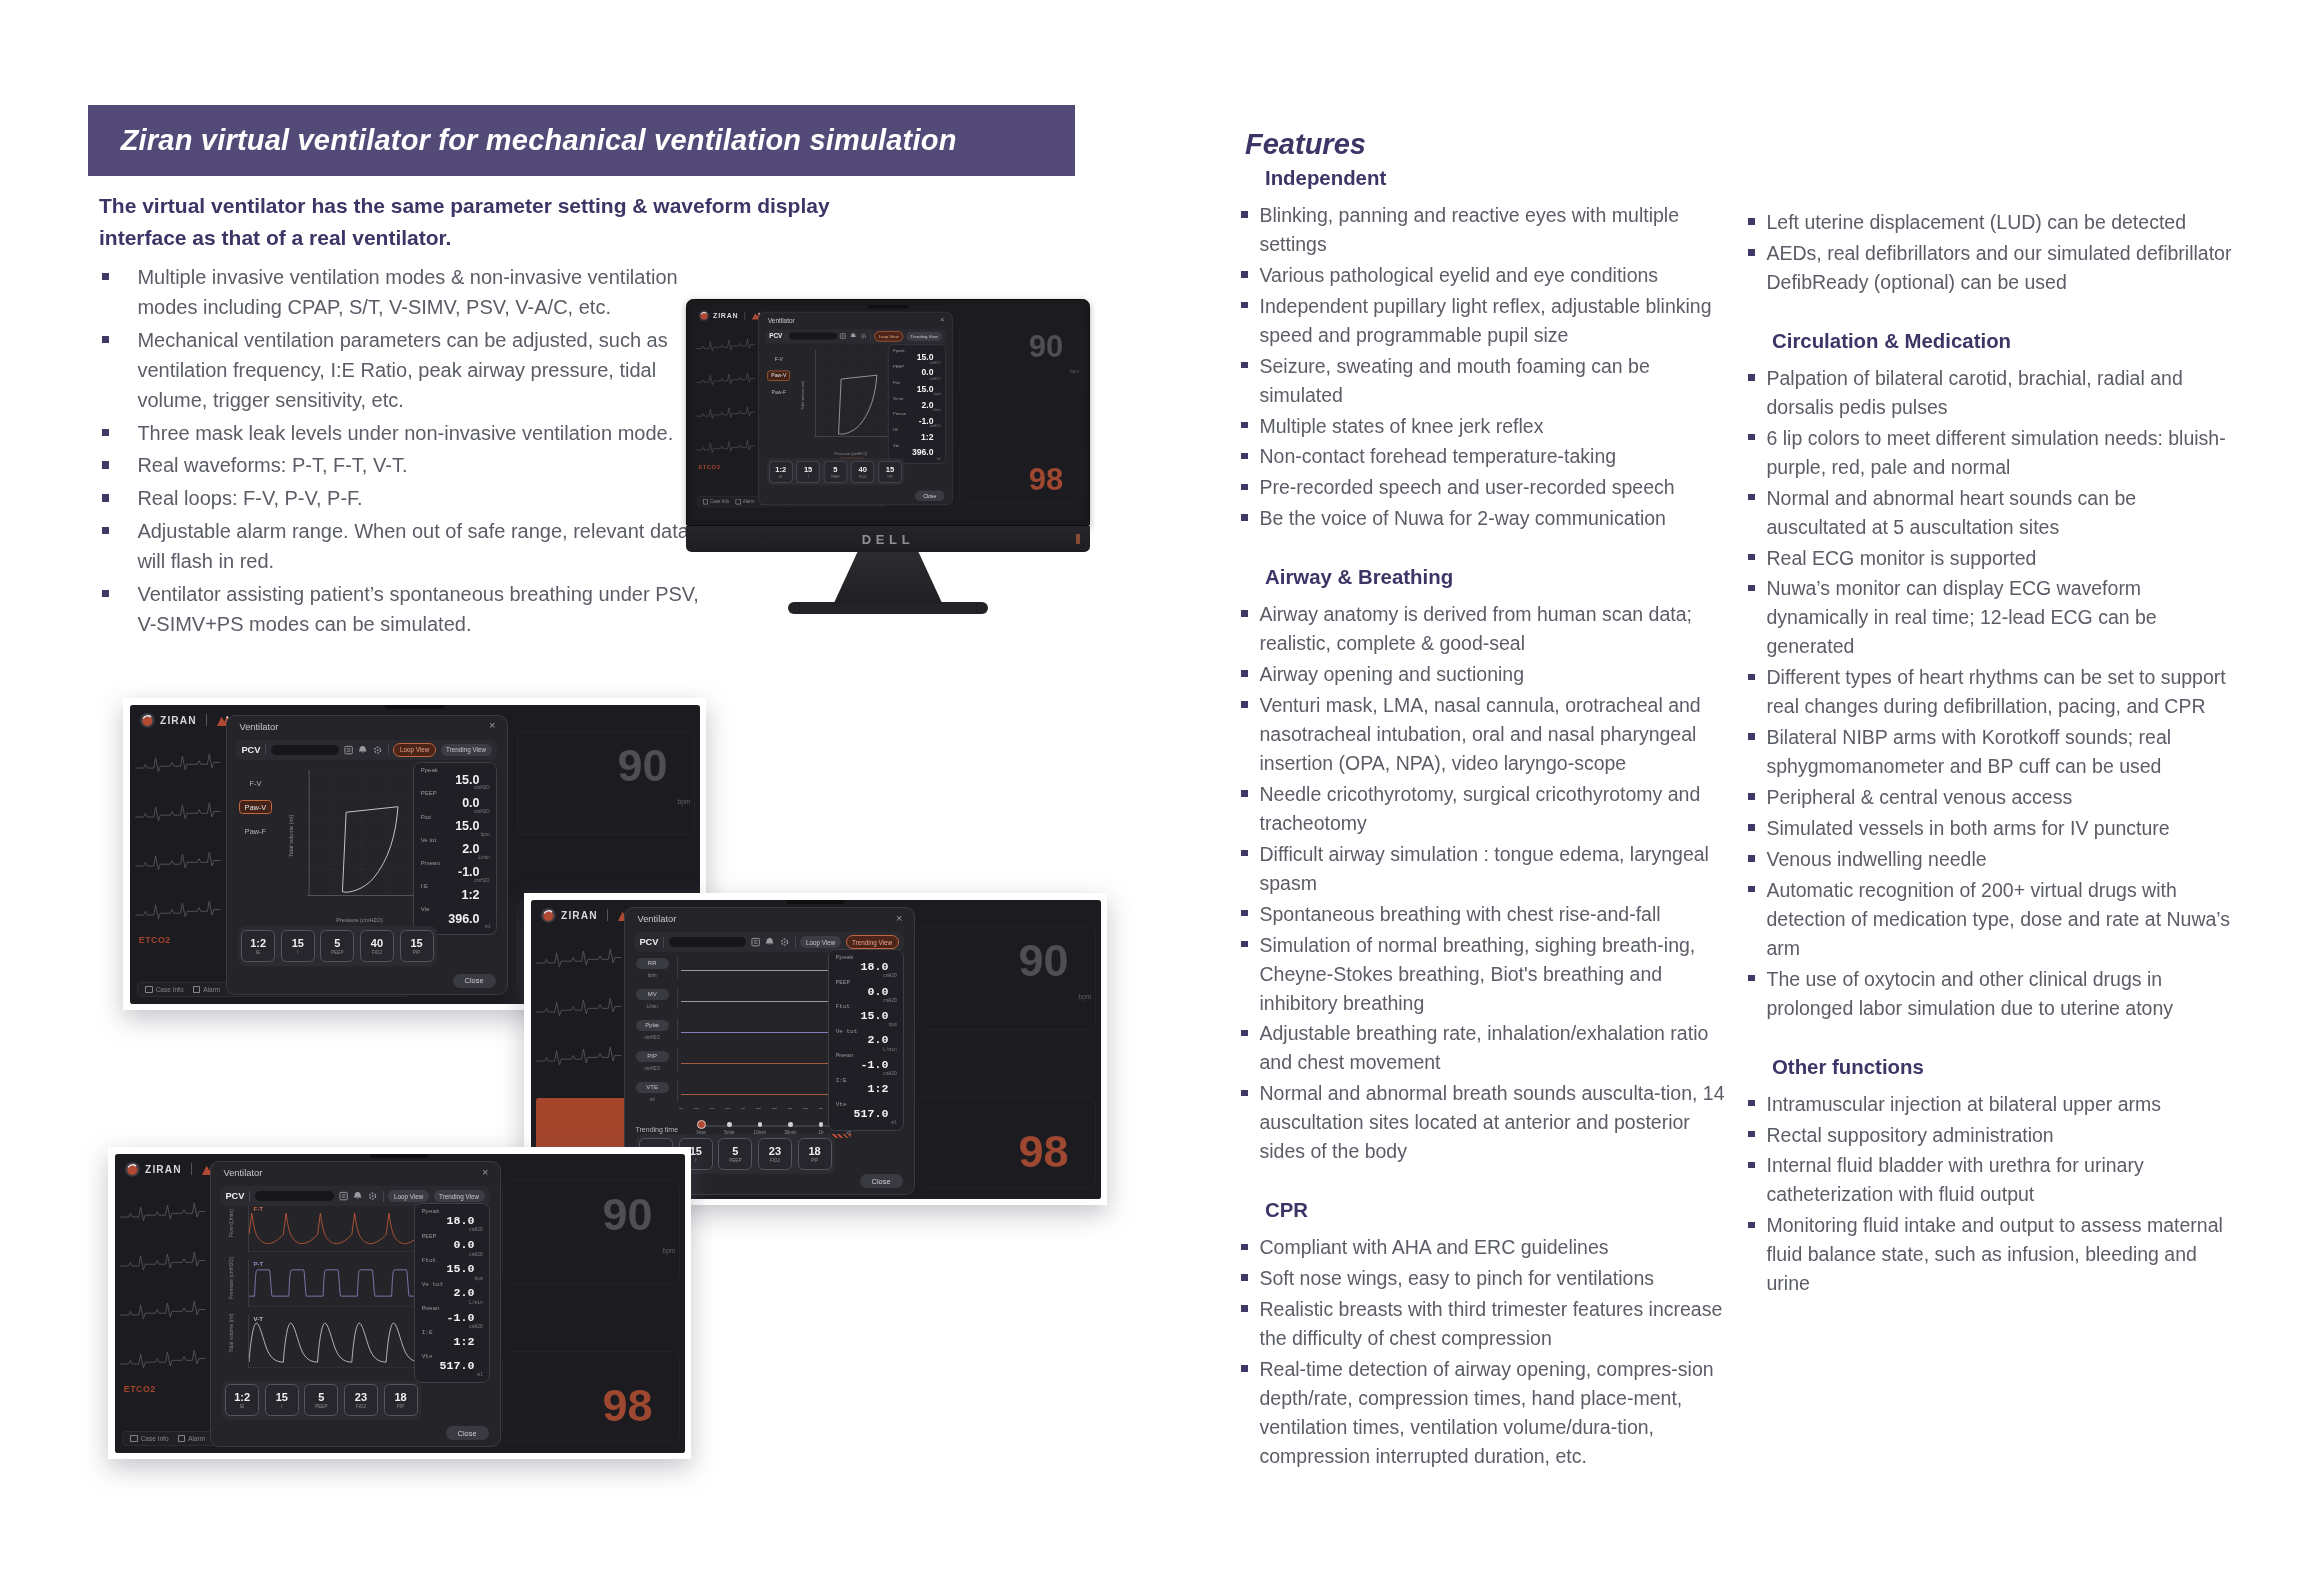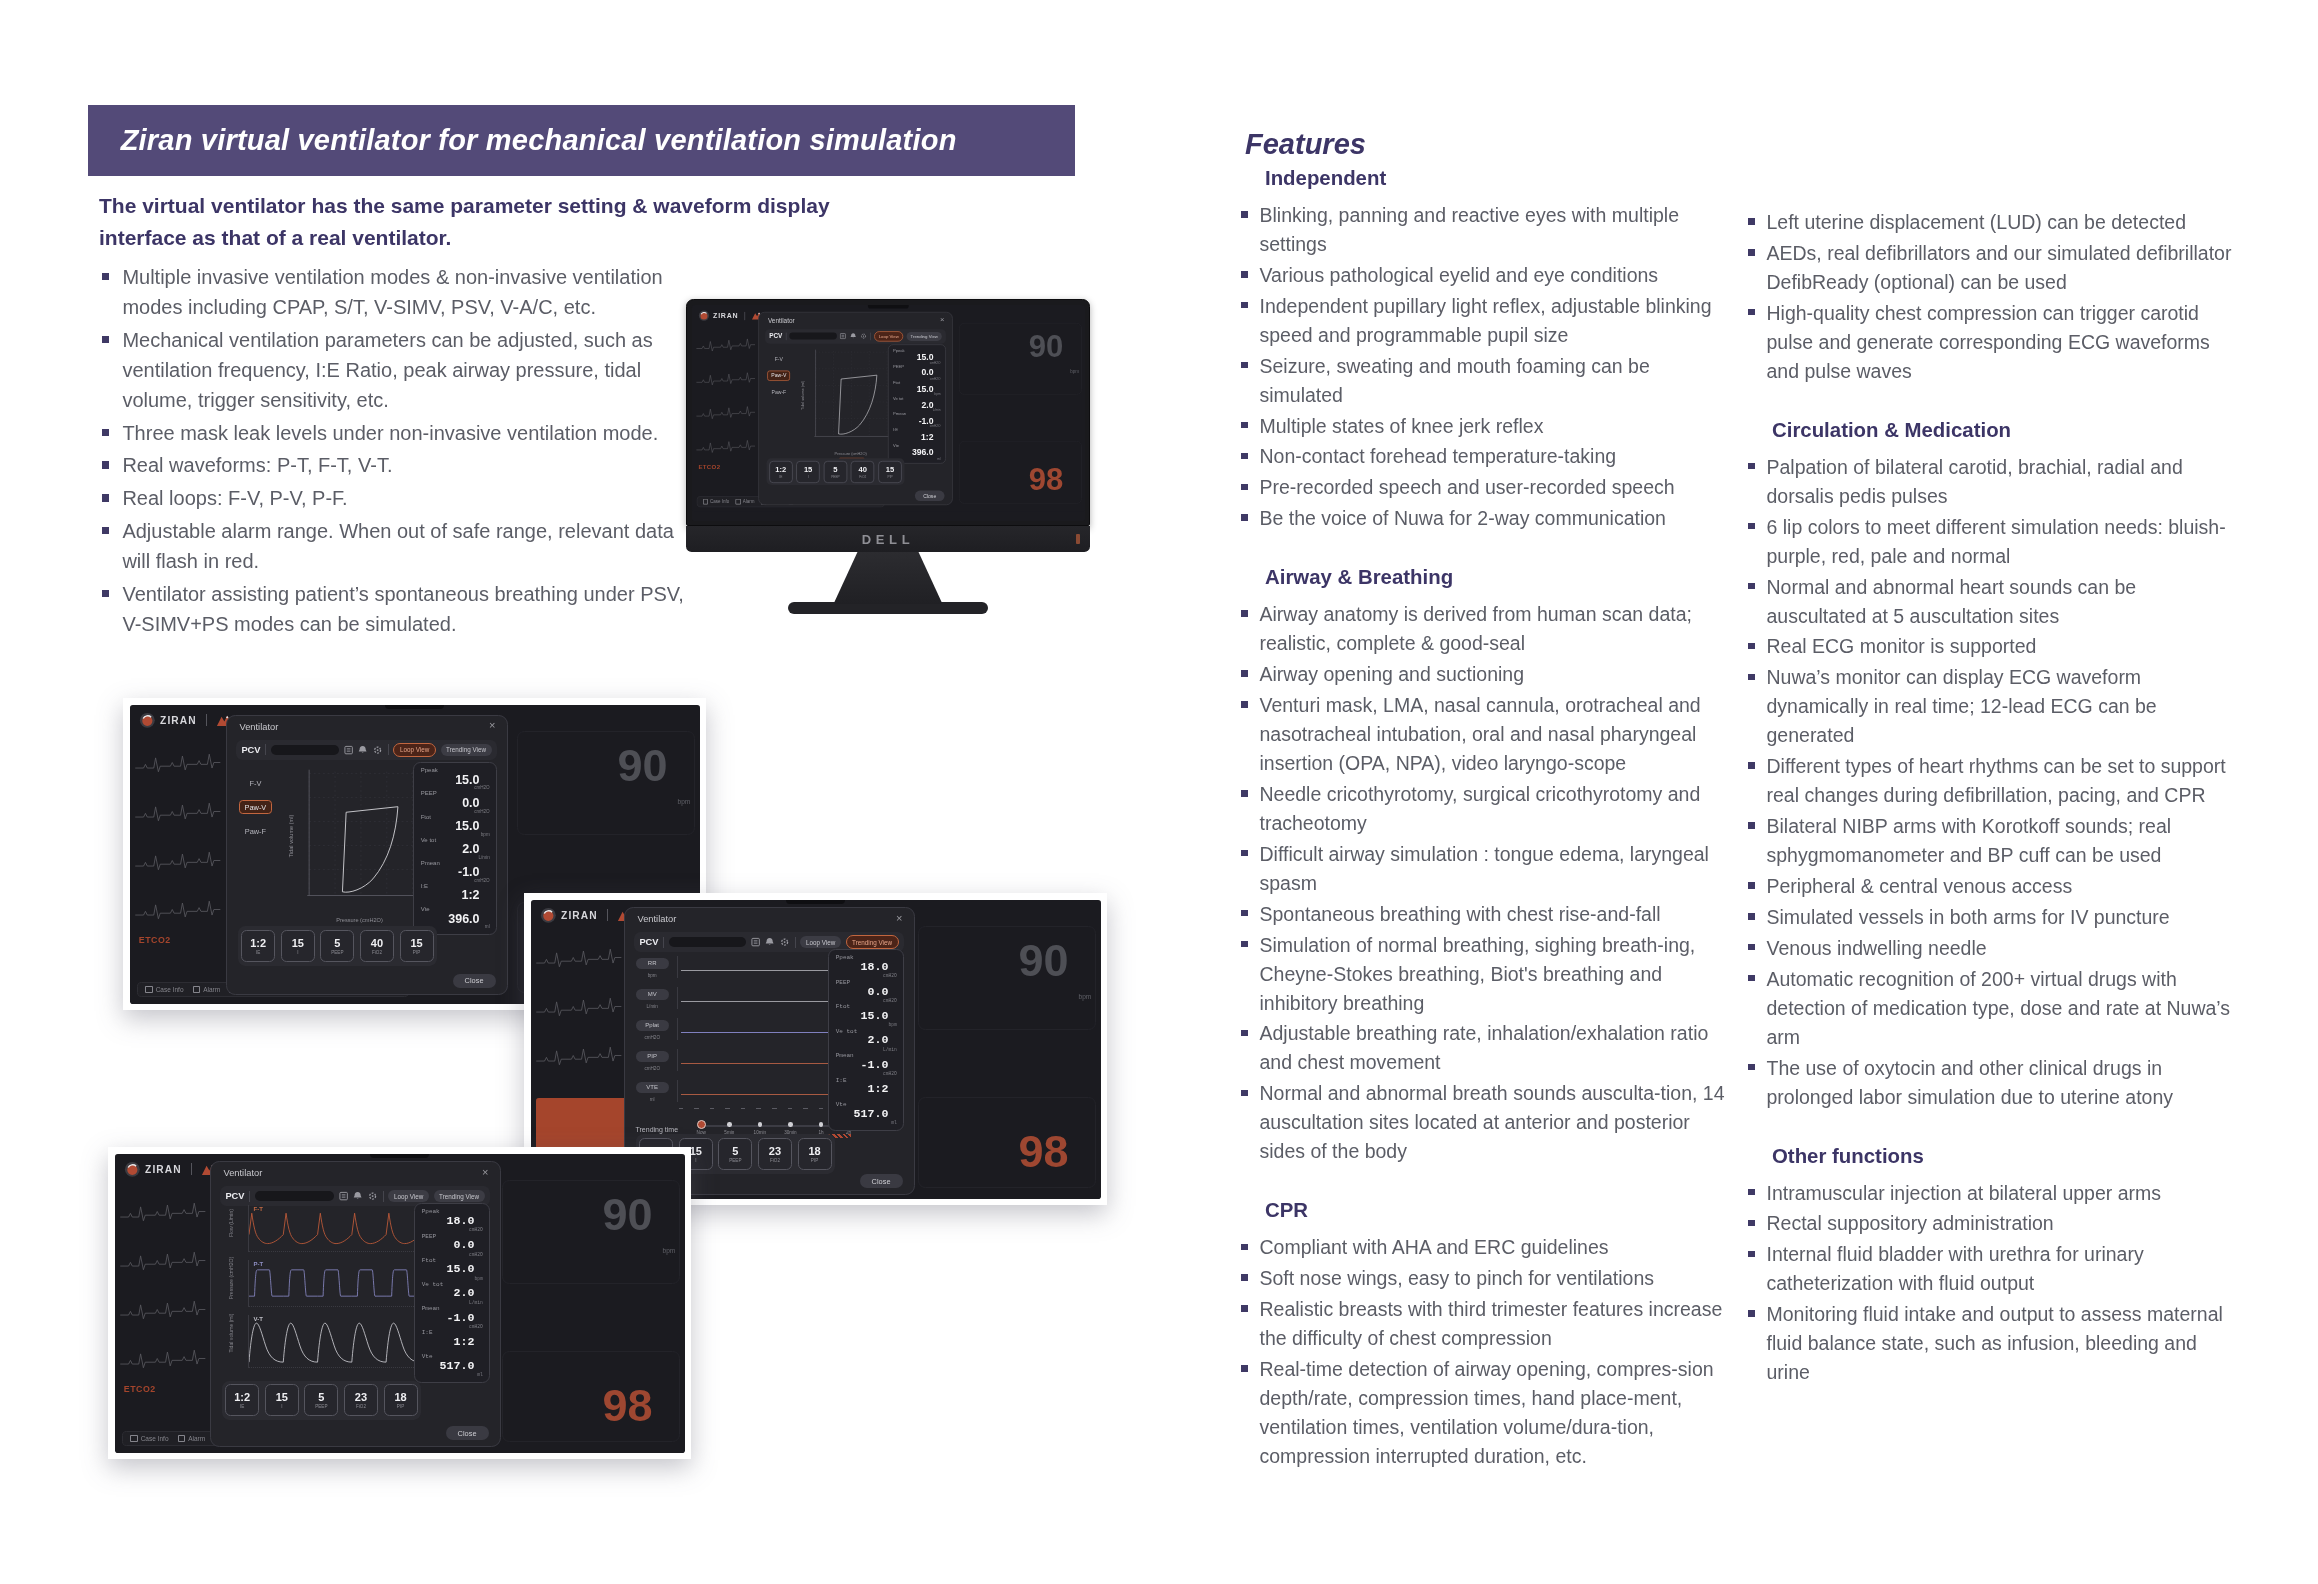--- a/index.html
+++ b/index.html
@@ -4,21 +4,21 @@
 <style>
   html,body{margin:0;padding:0;background:#ffffff;}
   body{width:2319px;height:1584px;font-family:"Liberation Sans",sans-serif;position:relative;overflow:hidden;}
   .page{position:absolute;inset:0;}
 
   
   .banner{position:absolute;left:88px;top:105px;width:970px;height:71px;background:#534a78;display:flex;align-items:center;padding-left:16.7px;}
   .banner span{color:#ffffff;font-size:29px;font-weight:bold;font-style:italic;letter-spacing:0.2px;margin-left:16px;}
   .intro{position:absolute;left:99px;top:190px;width:733px;font-size:21px;font-weight:bold;color:#3c3566;line-height:32px;}
   .main-list{position:absolute;left:102px;top:262px;width:598px;}
-  .main-item{display:flex;gap:13px;margin-bottom:2.8px;font-size:20px;color:#5b5d66;line-height:30px;}
+  .main-item{display:flex;gap:28px;margin-bottom:2.8px;font-size:20px;color:#5b5d66;line-height:30px;}
   .main-item .sq{flex:none;width:7.4px;height:7.4px;background:#3f3965;margin-top:11px;}
 
   
   .f-title{position:absolute;left:1245px;top:128px;font-size:29px;font-weight:bold;font-style:italic;color:#3c3566;}
   .fcol{position:absolute;}
   .c1{left:1241px;top:167px;width:484px;}
   .c2{left:1748px;top:208px;width:493px;}
   .fh{font-size:20.4px;font-weight:bold;color:#3c3566;margin:0 0 11px 24px;}
   .fsec{margin-top:0;}
   .fsec + .fsec, .c2 .fsec{margin-top:33px;}
@@ -1105,24 +1105,20 @@
         <div class="feat-item">
           <span class="sq"></span>
           <span>Left uterine displacement (LUD) can be detected</span>
         </div>
 
         <div class="feat-item">
           <span class="sq"></span>
           <span>AEDs, real defibrillators and our simulated defibrillator DefibReady (optional) can be used</span>
         </div>
 
-        <div class="feat-item">
-          <span class="sq"></span>
-          <span>High-quality chest compression can trigger carotid pulse and generate corresponding ECG waveforms and pulse waves</span>
-        </div>
       </div>
     <div class="fsec">
       <div class="fh">Circulation &amp; Medication</div>
       <div>
 
           <div class="feat-item">
             <span class="sq"></span>
             <span>Palpation of bilateral carotid, brachial, radial and dorsalis pedis pulses</span>
           </div>
 

